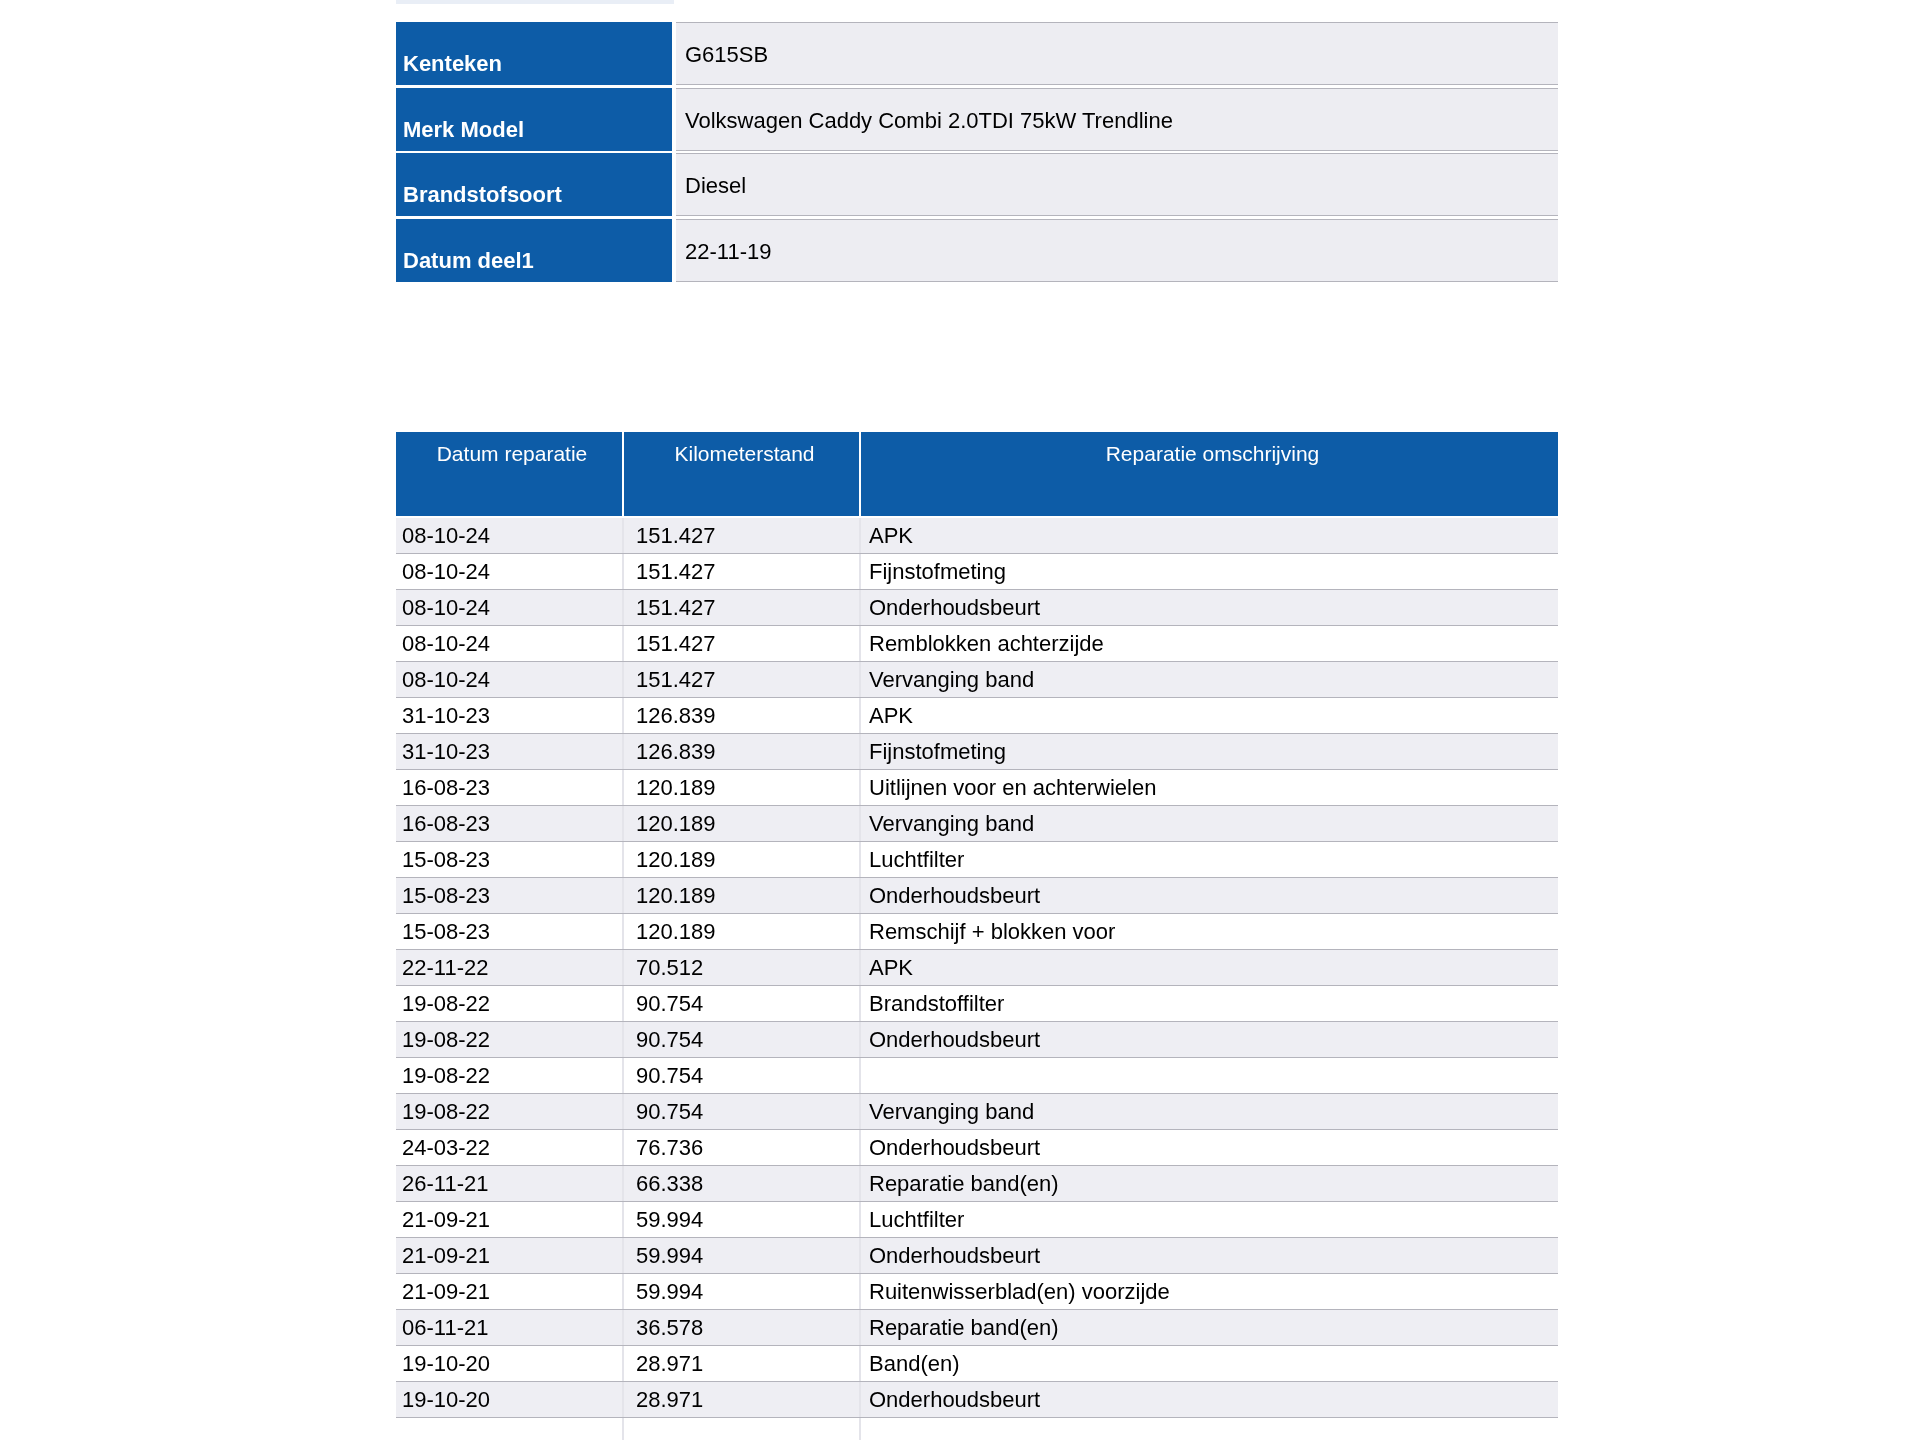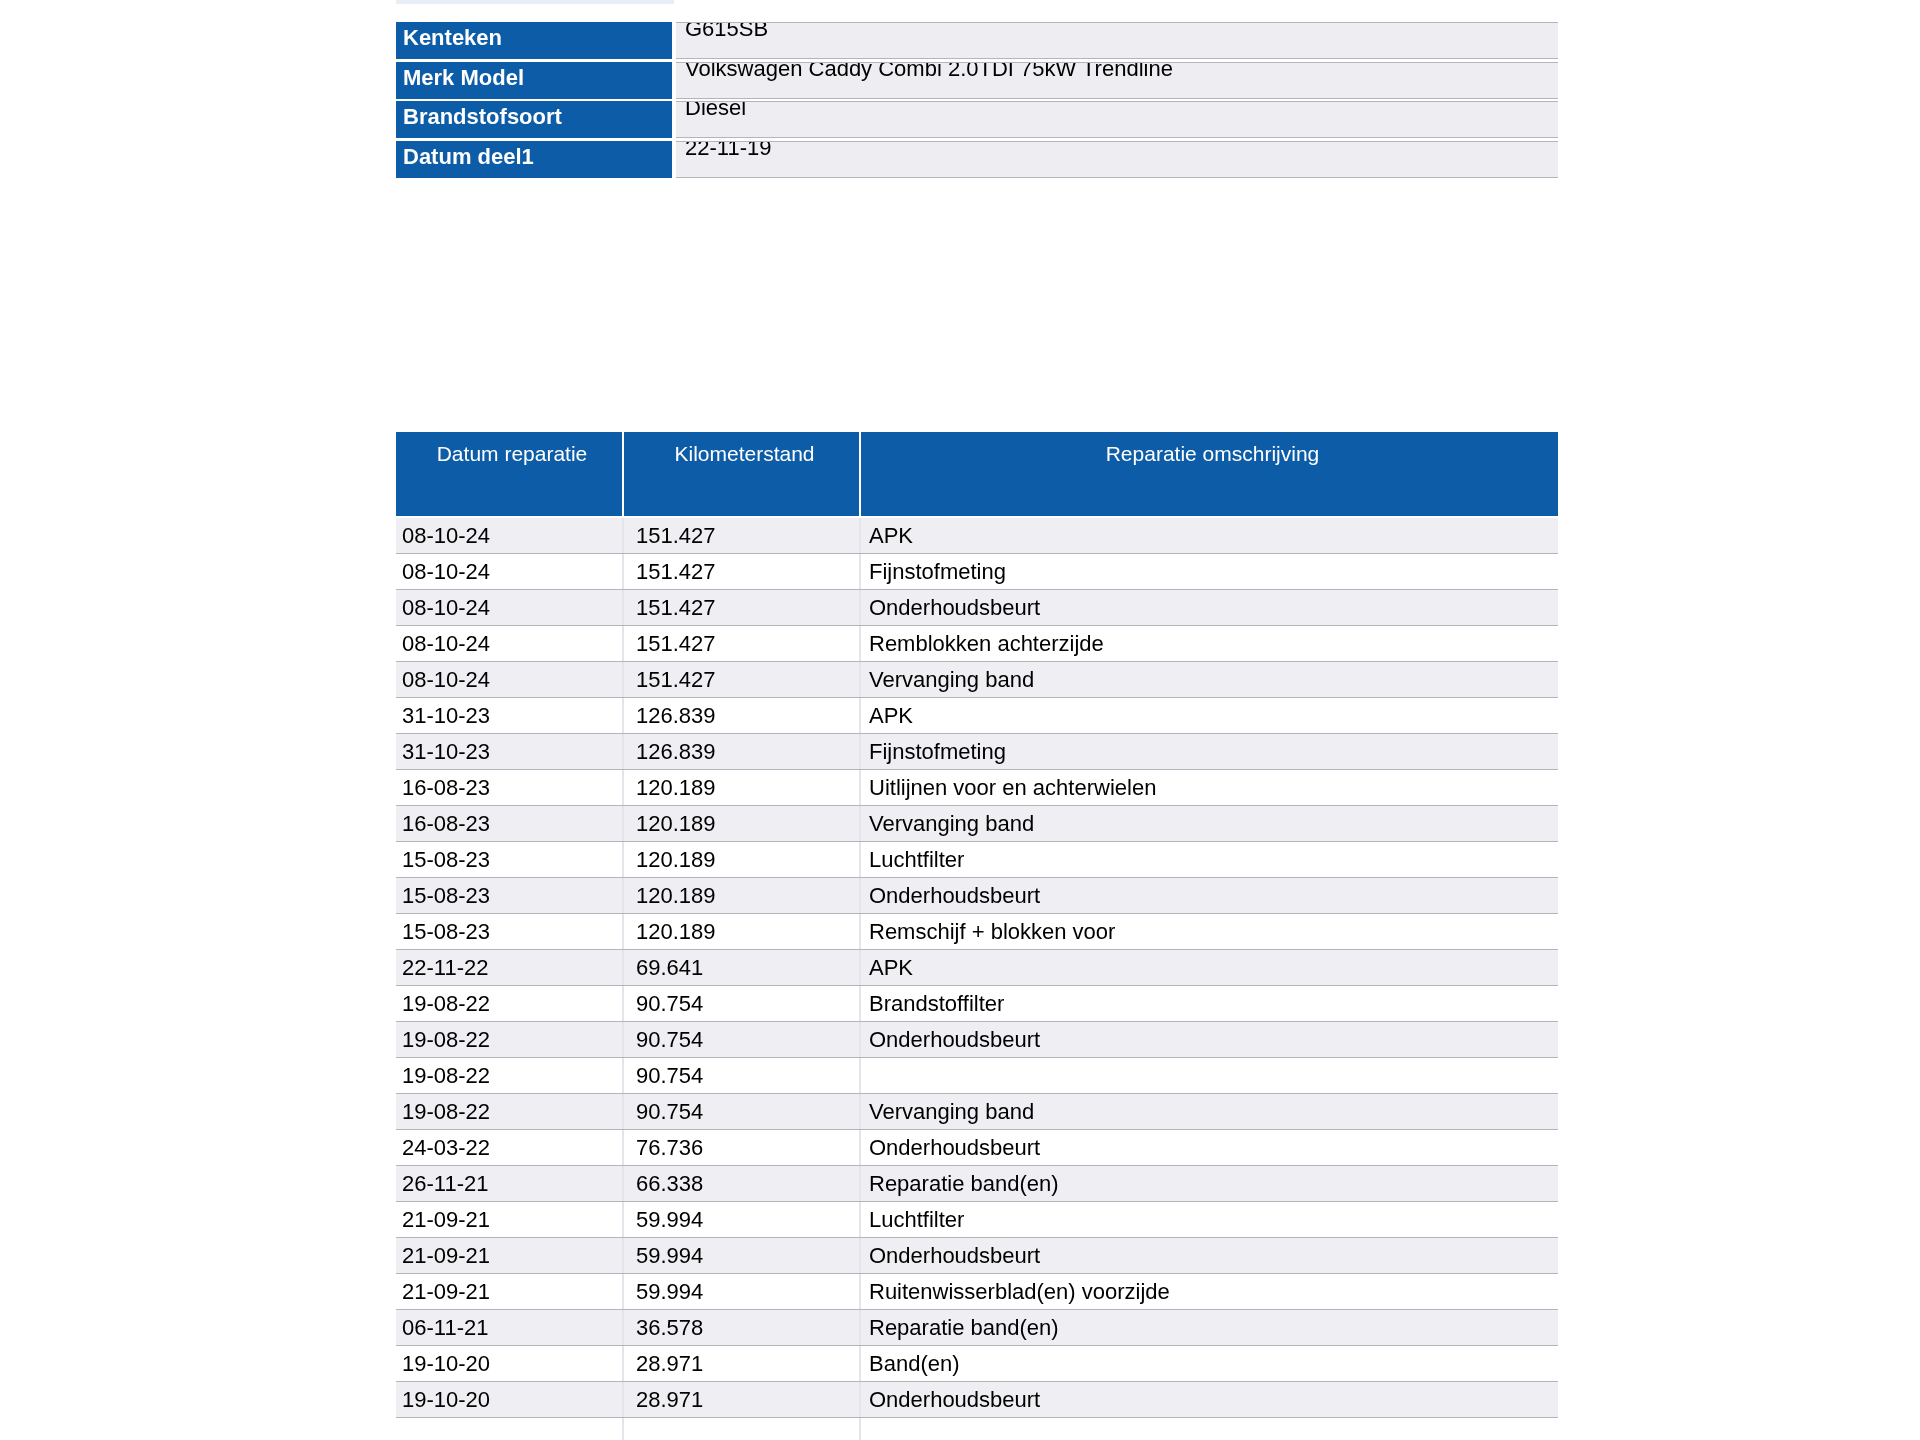--- a/index.html
+++ b/index.html
@@ -25,21 +25,21 @@
   }
 
   
   .info-table {
     position: absolute;
     left: 396px; top: 22px;
     width: 1162px;
   }
   .info-row {
     display: flex;
-    height: 37px;
+    height: 63px;
     margin-bottom: 2.5px;
   }
   .info-label {
     width: 276px;
     flex: none;
     background: #0d5ca7;
     color: #ffffff;
     font-weight: bold;
     font-size: 22px;
     display: flex;
@@ -202,21 +202,21 @@
           <div class="rt-cell col-2">120.189</div>
           <div class="rt-cell col-3">Onderhoudsbeurt</div>
         </div>
         <div class="rt-row even">
           <div class="rt-cell col-1">15-08-23</div>
           <div class="rt-cell col-2">120.189</div>
           <div class="rt-cell col-3">Remschijf + blokken voor</div>
         </div>
         <div class="rt-row odd">
           <div class="rt-cell col-1">22-11-22</div>
-          <div class="rt-cell col-2">69.641</div>
+          <div class="rt-cell col-2">70.512</div>
           <div class="rt-cell col-3">APK</div>
         </div>
         <div class="rt-row even">
           <div class="rt-cell col-1">19-08-22</div>
           <div class="rt-cell col-2">90.754</div>
           <div class="rt-cell col-3">Brandstoffilter</div>
         </div>
         <div class="rt-row odd">
           <div class="rt-cell col-1">19-08-22</div>
           <div class="rt-cell col-2">90.754</div>

